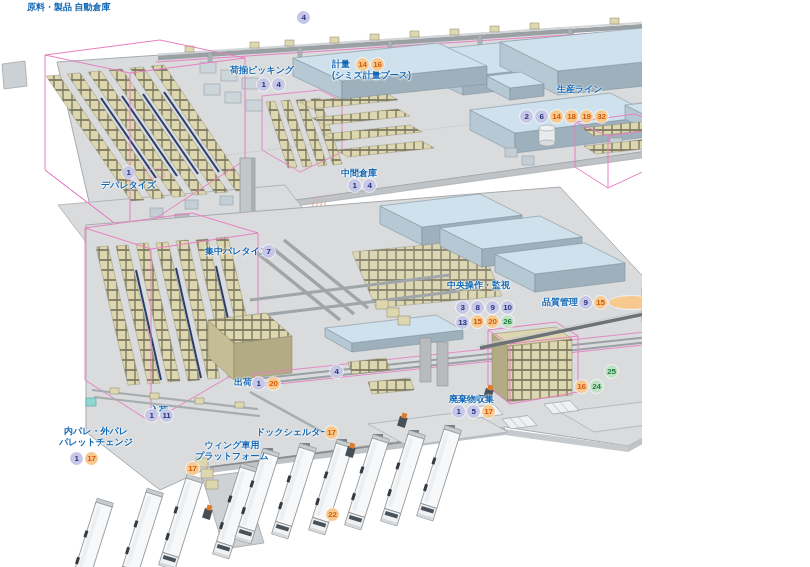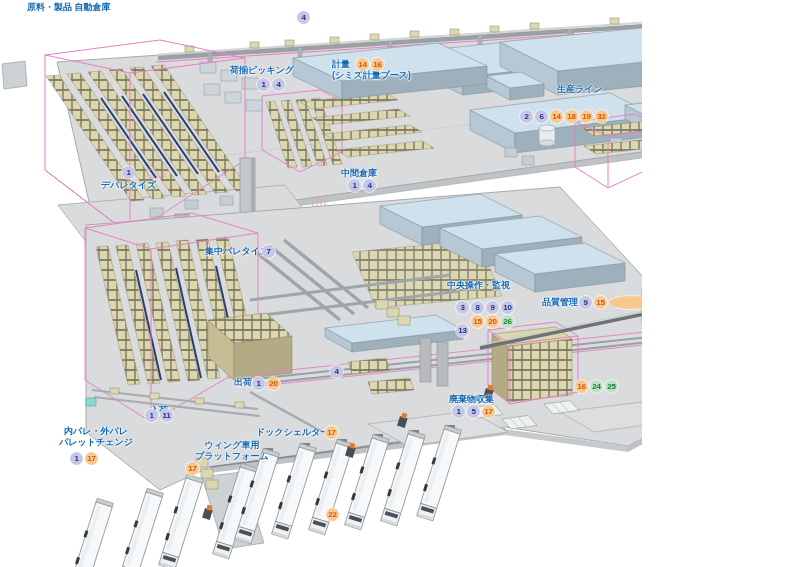--- a/index.html
+++ b/index.html
@@ -393,33 +393,33 @@
         <div>集中パレタイズ</div>
       </div>
       <span class="badge blue" style="left: 262px; top: 245px;">7</span>
       <div class="lbl" style="left: 447px; top: 280px;">
         <div>中央操作・監視</div>
       </div>
       <span class="badge blue" style="left: 456px; top: 301px;">3</span>
       <span class="badge blue" style="left: 471px; top: 301px;">8</span>
       <span class="badge blue" style="left: 486px; top: 301px;">9</span>
       <span class="badge blue" style="left: 501px; top: 301px;">10</span>
-      <span class="badge blue" style="left: 456px; top: 324px;">13</span>
+      <span class="badge blue" style="left: 456px; top: 316px;">13</span>
       <span class="badge orange" style="left: 471px; top: 315px;">15</span>
       <span class="badge orange" style="left: 486px; top: 315px;">20</span>
       <span class="badge green" style="left: 501px; top: 315px;">26</span>
       <div class="lbl" style="left: 542px; top: 297px;">
         <div>品質管理</div>
       </div>
       <span class="badge blue" style="left: 579px; top: 296px;">9</span>
       <span class="badge orange" style="left: 594px; top: 296px;">15</span>
       <span class="badge orange" style="left: 609px; top: 296px; padding-left: 32px;">21</span>
       <span class="badge orange" style="left: 575px; top: 380px;">16</span>
       <span class="badge green" style="left: 590px; top: 380px;">24</span>
-      <span class="badge green" style="left: 605px; top: 380px;">25</span>
+      <span class="badge green" style="left: 605px; top: 365px;">25</span>
       <div class="lbl" style="left: 234px; top: 377px;">
         <div>出荷</div>
       </div>
       <span class="badge blue" style="left: 252px; top: 377px;">1</span>
       <span class="badge orange" style="left: 267px; top: 377px;">20</span>
       <span class="badge blue" style="left: 330px; top: 365px;">4</span>
       <div class="lbl" style="left: 150px; top: 397px; margin-top: 8px;">
         <div>入荷</div>
       </div>
       <span class="badge blue" style="left: 145px; top: 409px;">1</span>

